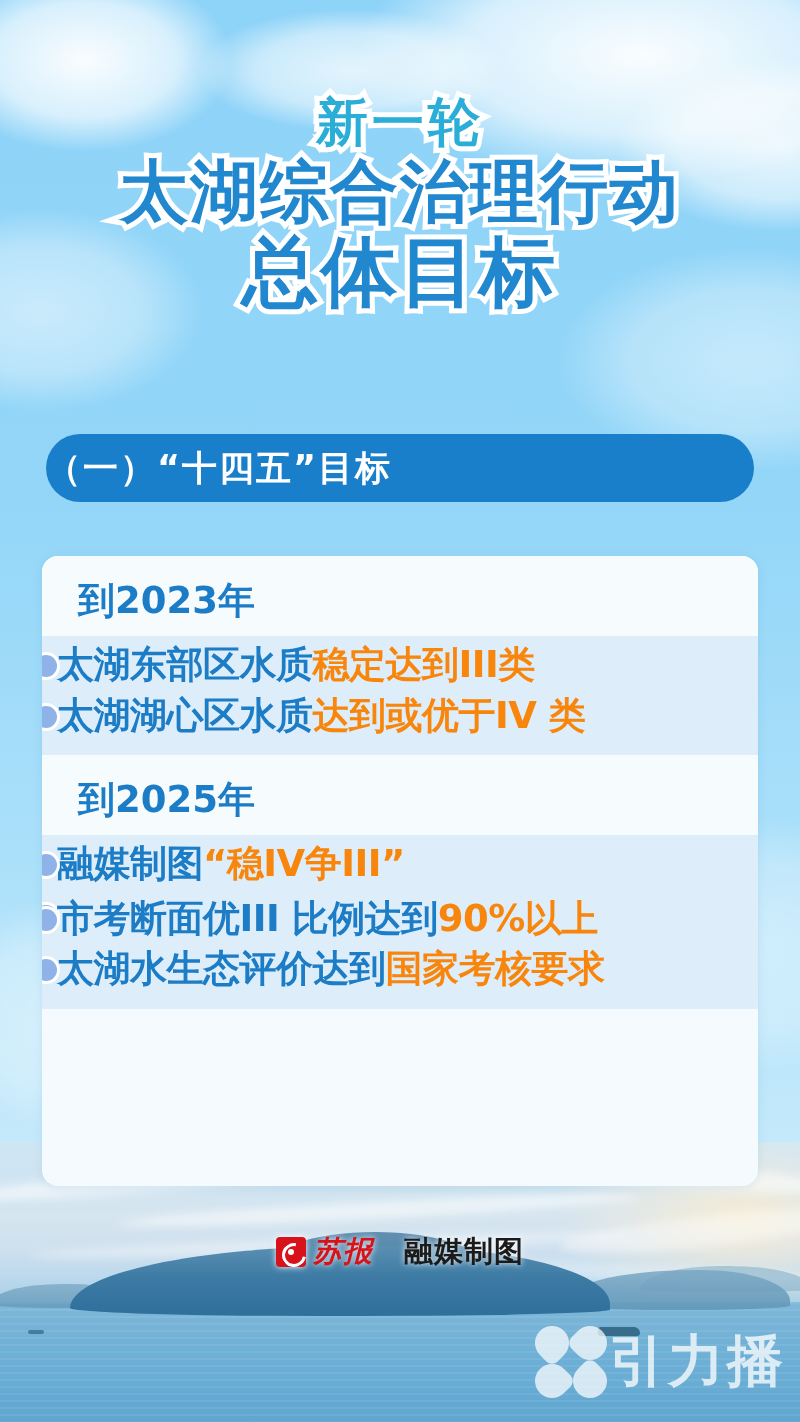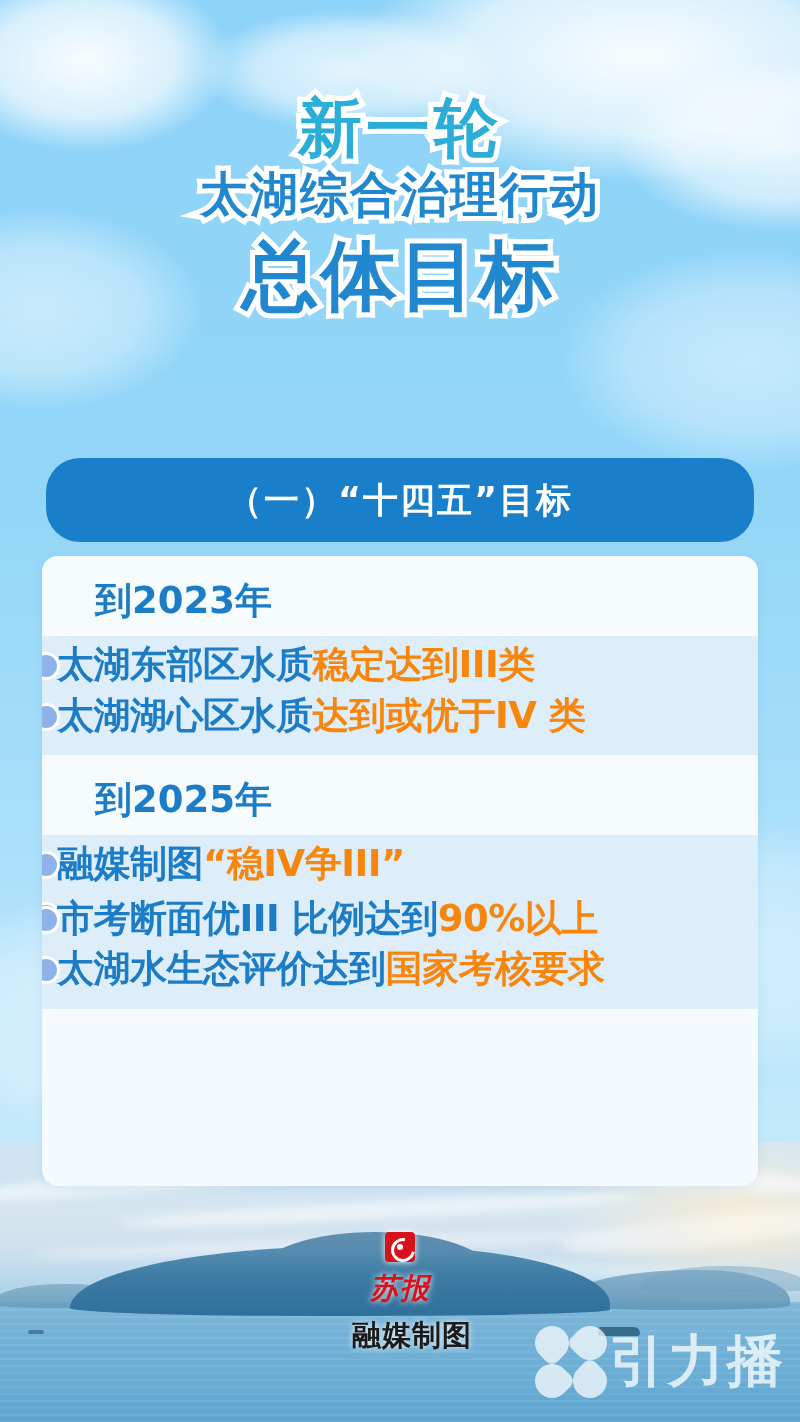--- a/index.html
+++ b/index.html
@@ -101,47 +101,47 @@
   #headline{
     position:absolute; left:0; top:96px; width:800px;
     text-align:center;
     font-family:"DejaVu Sans","Liberation Sans", sans-serif;
     font-weight:700;
     line-height:1.0;
     user-select:none;
   }
   .hl-line{ display:block; white-space:nowrap; }
   .hl1{
-    font-size:64px; letter-spacing:4px;
+    font-size:52px; letter-spacing:4px;
     color:#2aaed8;
     -webkit-text-stroke:10px #ffffff;
     paint-order:stroke fill;
     margin-bottom:10px;
   }
   .hl2{
-    font-size:48px; letter-spacing:2px;
+    font-size:68px; letter-spacing:2px;
     color:#2187ce;
     -webkit-text-stroke:10px #ffffff;
     paint-order:stroke fill;
-    margin-bottom:20px;
+    margin-bottom:8px;
   }
   .hl3{
     font-size:76px; letter-spacing:3px;
     color:#2187ce;
     -webkit-text-stroke:10px #ffffff;
     paint-order:stroke fill;
   }
 
   
   #banner{
-    position:absolute; left:46px; top:458px;
-    width:708px; height:84px;
+    position:absolute; left:46px; top:434px;
+    width:708px; height:68px;
     background:#1a7fcb;
     border-radius:34px;
-    display:flex; align-items:center; justify-content:center;
+    display:flex; align-items:center; justify-content:flex-start;
   }
   #banner .btxt{
     color:#ffffff;
     font-family:"DejaVu Sans","Liberation Sans", sans-serif;
     font-weight:700;
     font-size:35px;
     letter-spacing:2px;
     white-space:nowrap;
   }
 
@@ -149,21 +149,21 @@
   #card{
     position:absolute; left:42px; top:556px;
     width:716px; height:630px;
     background:#f4fafd;
     border-radius:16px;
     overflow:hidden;
     box-shadow:0 2px 10px rgba(60,130,180,.13);
   }
   .grp-head{
     background:#f6fbfe;
-    padding:20px 0 10px 53px;
+    padding:20px 0 10px 36px;
   }
   .grp-head .ht{
     color:#1c7cc6;
     font-family:"DejaVu Sans","Liberation Sans", sans-serif;
     font-weight:700;
     font-size:37px;
     letter-spacing:0px;
     white-space:nowrap;
   }
   .grp-body{
@@ -188,21 +188,20 @@
     line-height:1.26;
     letter-spacing:-0.5px;
   }
   .bullet-text .hi{ color:#f8860c; }
 
   
   #footer-logo{
     position:absolute; left:0; top:1232px; width:800px;
     display:flex; align-items:center; justify-content:center; gap:7px;
     filter:drop-shadow(0 0 3px rgba(255,255,255,.95));
-    flex-direction:column;
   }
   .logo-mark{
     width:30px; height:30px; flex:0 0 auto;
     background:#d7121b;
     border-radius:4px;
     position:relative;
   }
   .logo-mark::before{
     content:""; position:absolute; left:6px; top:6px;
     width:18px; height:18px; border-radius:50%;

